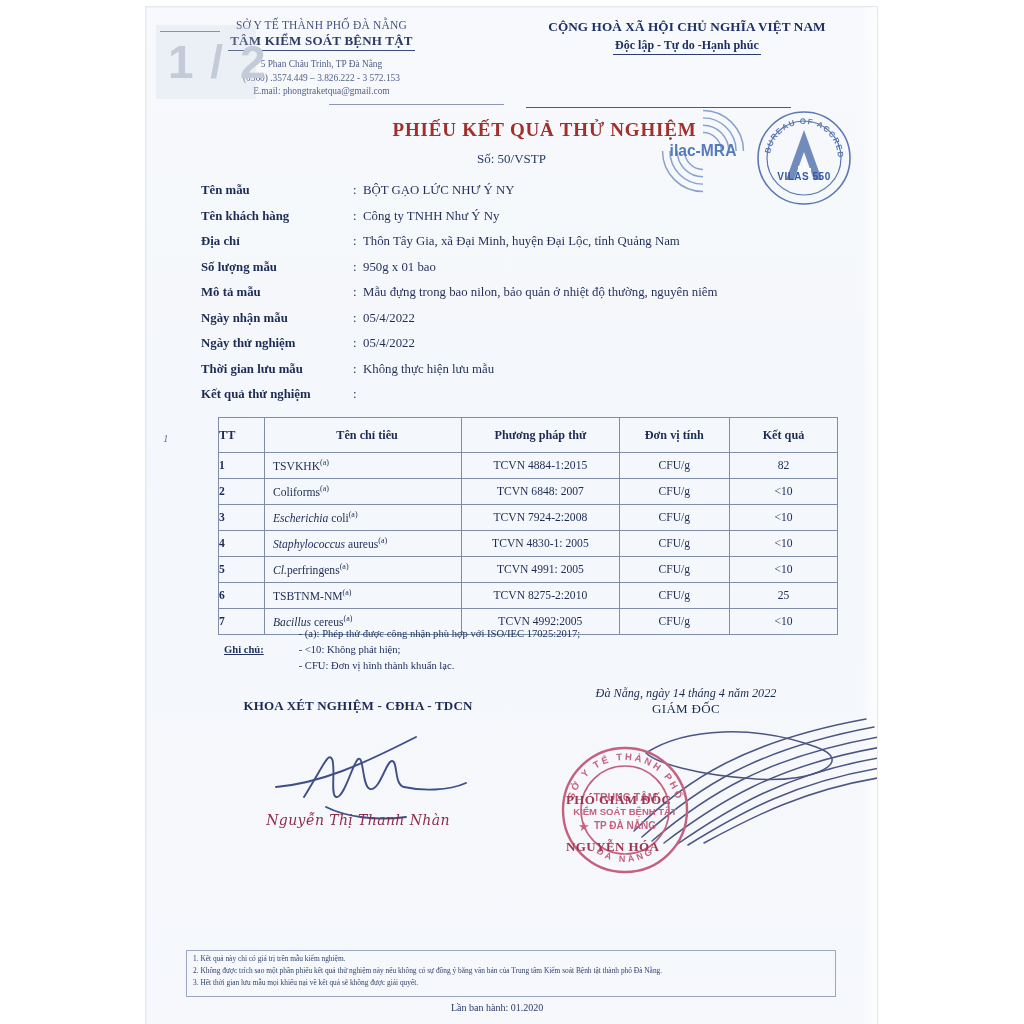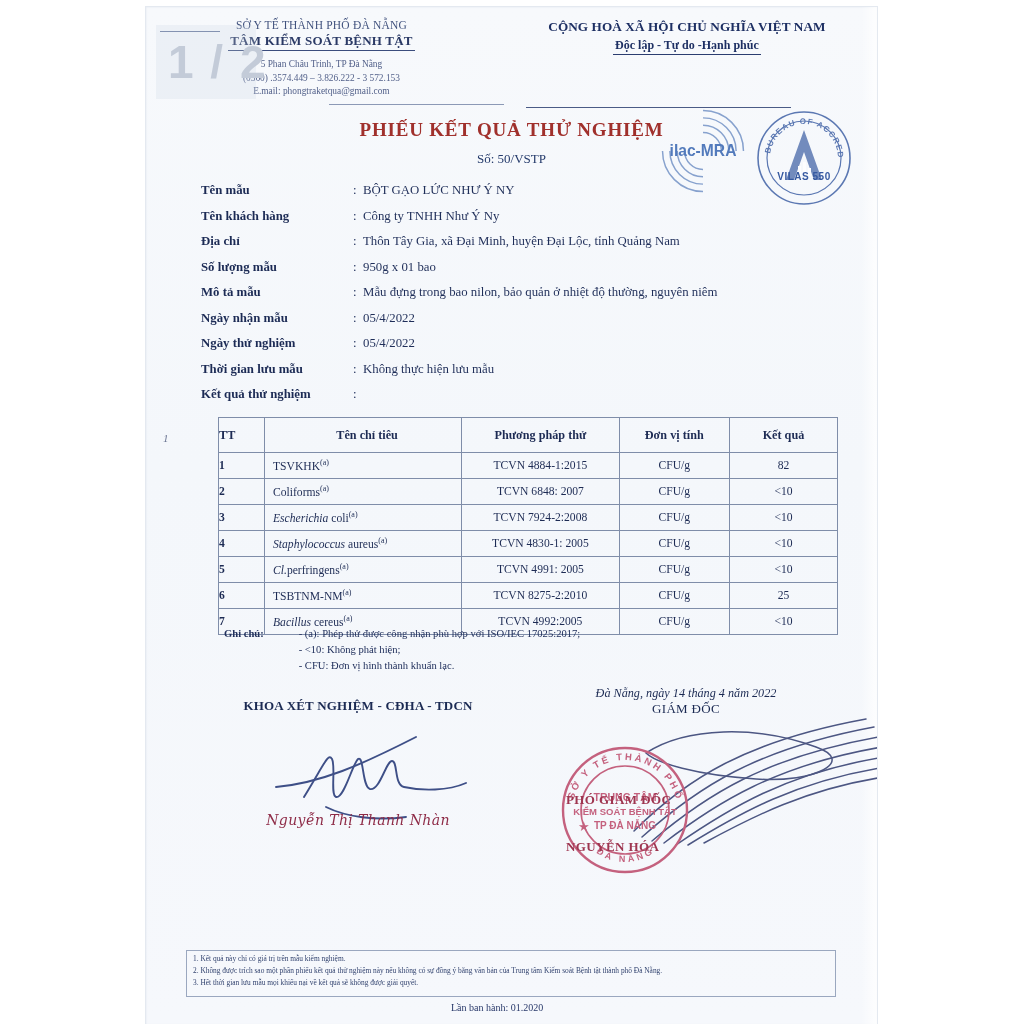--- a/index.html
+++ b/index.html
@@ -47,21 +47,21 @@
     position:absolute;left:22px;top:28px;
     font-family:"Liberation Sans","DejaVu Sans",sans-serif;
     font-size:46px;font-weight:bold;color:#c3cbd8;letter-spacing:2px;
     user-select:none;
   }
   .wm-box{position:absolute;left:10px;top:18px;width:100px;height:74px;
           background:rgba(205,214,228,.25);}
 
   
   .title{position:absolute;left:0;top:112px;width:100%;text-align:center;
-         color:#a0302c;font-size:19px;font-weight:bold;letter-spacing:.8px;}
+         color:#a0302c;font-size:19px;font-weight:bold;letter-spacing:.8px;padding-left:33px;}
   .subtitle{position:absolute;left:0;top:144px;width:100%;text-align:center;
             color:#243a6b;font-size:13px;}
 
   
   .ilac{position:absolute;left:511px;top:98px;width:92px;height:92px;opacity:.82;}
   .vilas{position:absolute;left:608px;top:95px;width:100px;height:112px;opacity:.8;}
   .vilas-txt{position:absolute;left:608px;top:164px;width:100px;text-align:center;
       font-family:"Liberation Sans","DejaVu Sans",sans-serif;
       font-size:10px;font-weight:bold;color:#3558a0;letter-spacing:.5px;}
 
@@ -83,22 +83,22 @@
   .c-name{width:192px;padding-left:8px !important;text-align:left;}
   .c-method{width:160px;text-align:center;}
   .c-unit{width:112px;text-align:center;}
   .c-res{width:110px;text-align:center;}
   .it{font-style:italic;}
   sup{font-size:8px;}
 
   
   .notes{position:absolute;left:78px;top:619px;width:600px;
          font-size:10.6px;color:#21305c;line-height:1.5;}
-  .notes-lbl{font-weight:bold;
-             display:inline-block;width:72px;vertical-align:top;}
+  .notes-lbl{font-weight:bold;text-decoration:underline;
+             display:inline-block;width:72px;vertical-align:top;margin-top:16px;}
   .notes-body{display:inline-block;vertical-align:top;}
 
   
   .sig-left{position:absolute;left:62px;top:691px;width:300px;text-align:center;
             font-size:13px;font-weight:bold;color:#1b2a53;letter-spacing:.2px;}
   .sig-right{position:absolute;left:390px;top:679px;width:300px;text-align:center;
              color:#1b2a53;}
   .sig-date{font-size:12.2px;font-style:italic;}
   .sig-role{font-size:13px;font-weight:normal;margin-top:0;letter-spacing:.3px;}
   .sig-name-l{position:absolute;left:62px;top:805px;width:300px;text-align:center;

